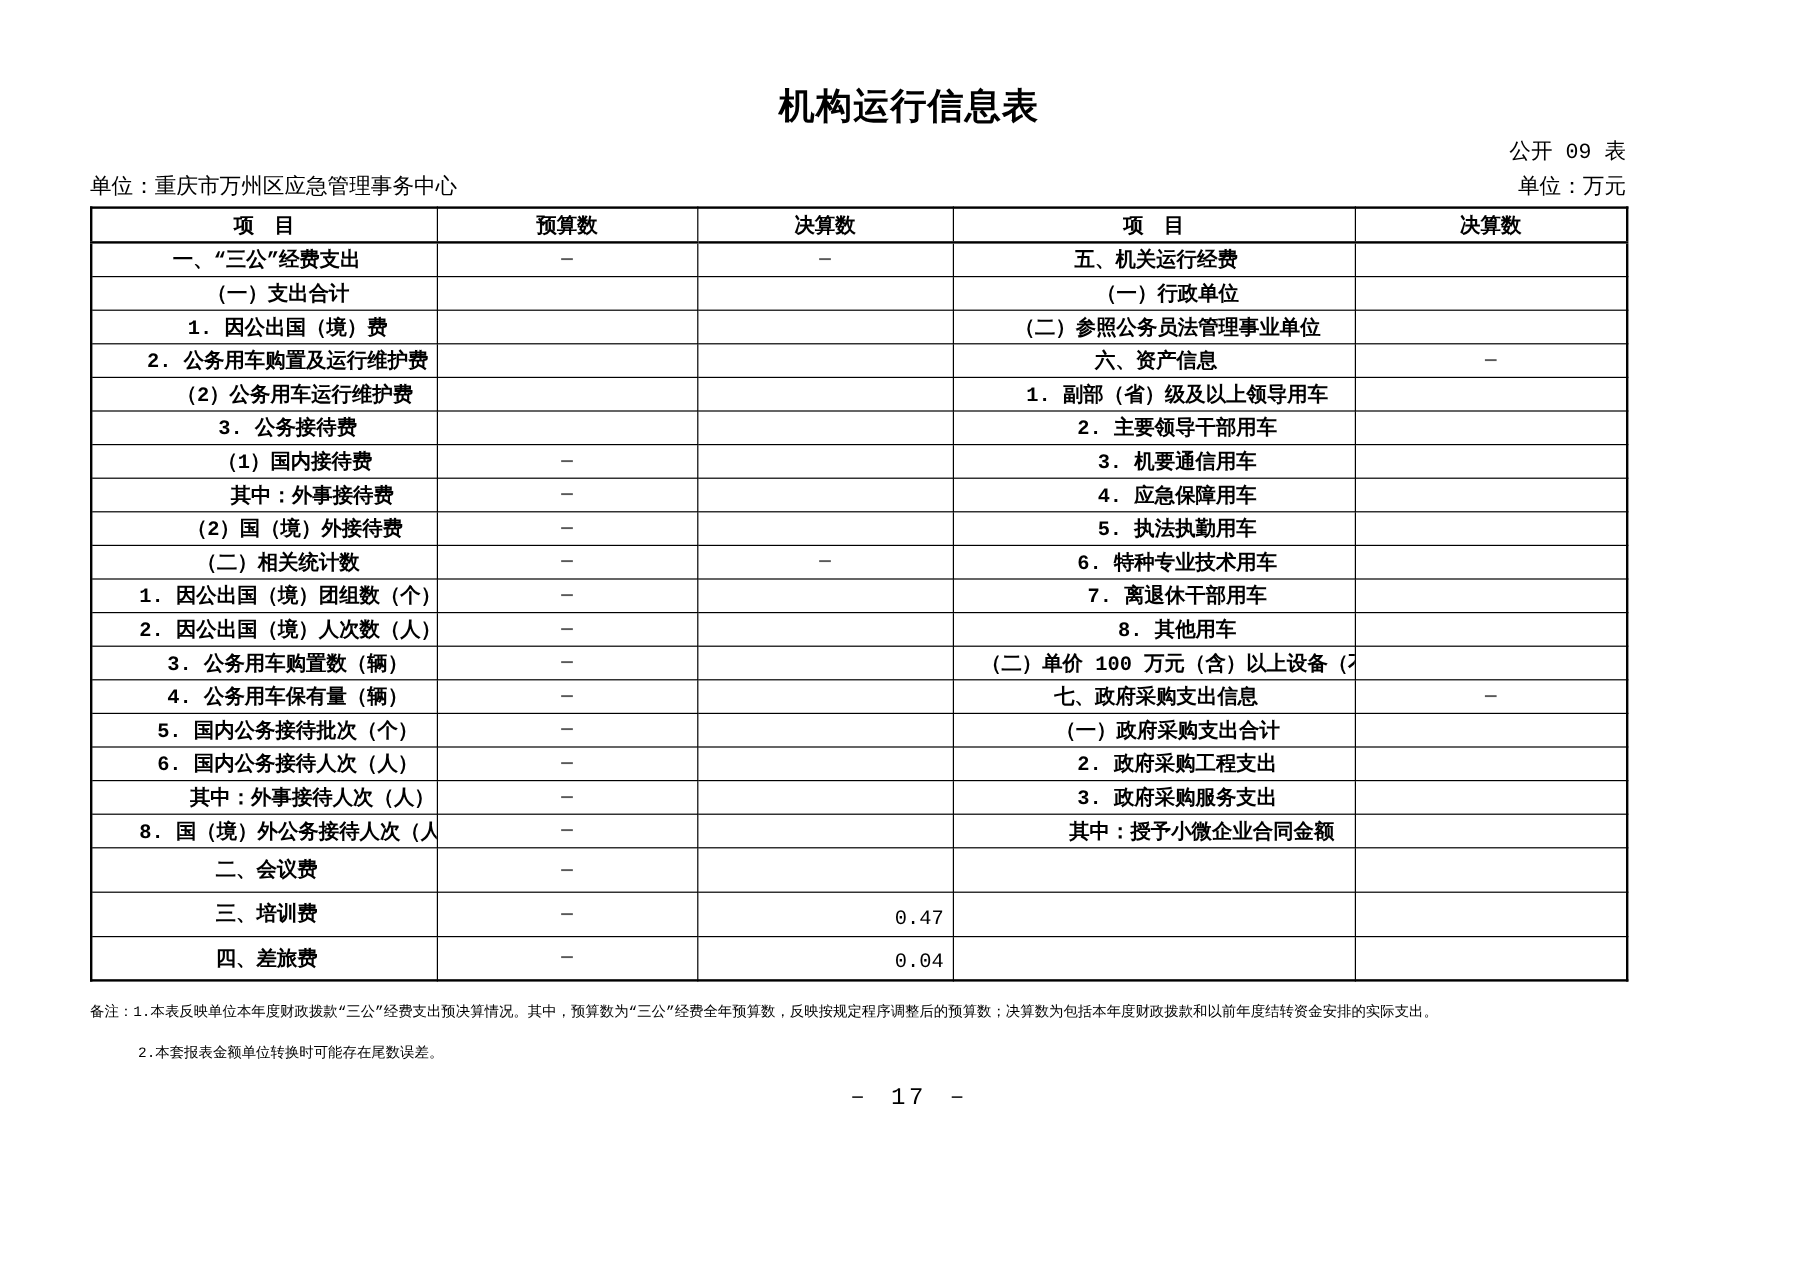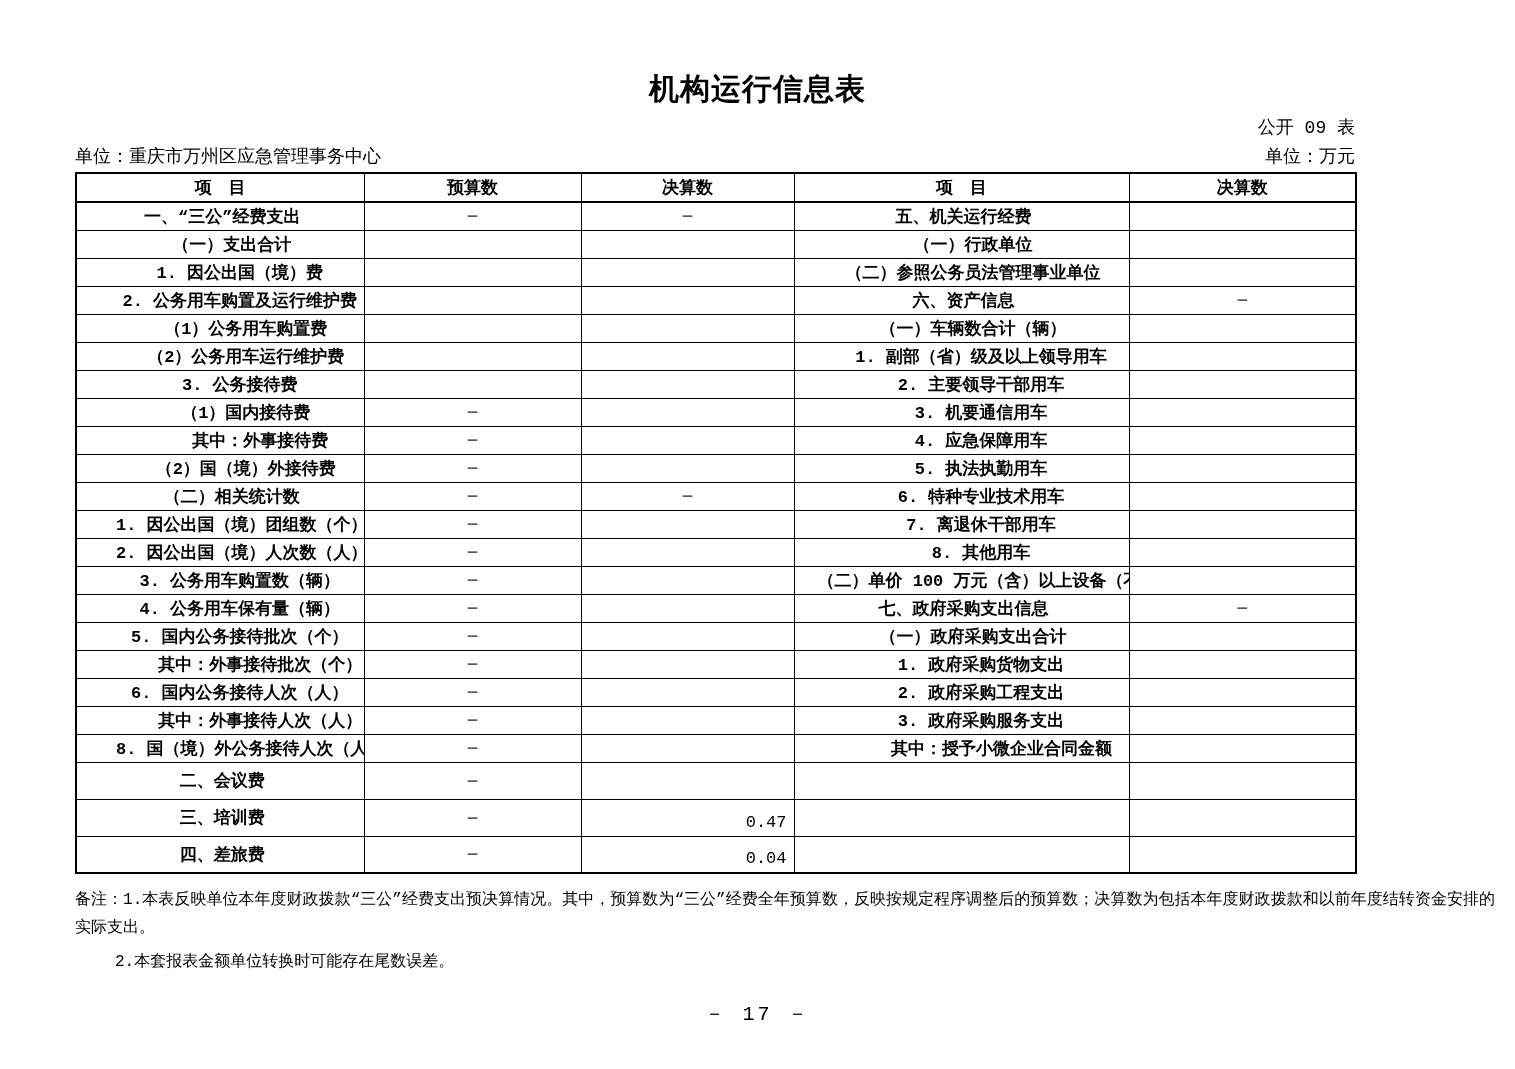--- a/index.html
+++ b/index.html
@@ -30,23 +30,23 @@
   .grid tbody tr:nth-last-child(-n+3) td { height:37px;margin-left:28px; }
   td.item { text-align:center; }
   td.lvl0 { padding-left:4px; }
   td.lvl1 { padding-left:23px; }
   td.lvl2 { padding-left:39px; }
   td.lvl3 { padding-left:51px; }
   td.lvl4 { padding-left:80px; }
   td.num { text-align:center; }
   td.dash { color:#595959; font-size:16px; }
   td.value { text-align:right; vertical-align:bottom; padding:0 7px 4px 0; font-weight:normal; }
-  .notes { width:1420px; margin:12px 0 0 75px; font-size:16px; line-height:28px; text-align:justify; }
+  .notes { width:1420px; margin:12px 0 0 75px; font-size:12px; line-height:28px; text-align:justify; }
   .notes p.note-2 { margin-top:6px; text-indent:40px; }
-  .page-num { text-align:center; margin-top:24px; font-size:20px; letter-spacing:3px; }
+  .page-num { text-align:center; margin-top:8px; font-size:20px; letter-spacing:3px; }
 </style>
 </head>
 <body>
 
 <div class="page">
   <h1 class="title">机构运行信息表</h1>
   <div class="form-code">公开 09 表</div>
   <div class="unit-row">
     <span>单位：重庆市万州区应急管理事务中心</span>
     <span>单位：万元</span>
@@ -92,27 +92,20 @@
           <td class="num"></td>
         </tr>
         <tr>
           <td class="item lvl2">2. 公务用车购置及运行维护费</td>
           <td class="num"></td>
           <td class="num"></td>
           <td class="item lvl0">六、资产信息</td>
           <td class="num dash">—</td>
         </tr>
         <tr>
-          <td class="item lvl3">（1）公务用车购置费</td>
-          <td class="num"></td>
-          <td class="num"></td>
-          <td class="item lvl1">（一）车辆数合计（辆）</td>
-          <td class="num"></td>
-        </tr>
-        <tr>
           <td class="item lvl3">（2）公务用车运行维护费</td>
           <td class="num"></td>
           <td class="num"></td>
           <td class="item lvl2">1. 副部（省）级及以上领导用车</td>
           <td class="num"></td>
         </tr>
         <tr>
           <td class="item lvl2">3. 公务接待费</td>
           <td class="num"></td>
           <td class="num"></td>
@@ -173,27 +166,20 @@
           <td class="num dash">—</td>
           <td class="num"></td>
           <td class="item lvl0">七、政府采购支出信息</td>
           <td class="num dash">—</td>
         </tr>
         <tr>
           <td class="item lvl2">5. 国内公务接待批次（个）</td>
           <td class="num dash">—</td>
           <td class="num"></td>
           <td class="item lvl1">（一）政府采购支出合计</td>
-          <td class="num"></td>
-        </tr>
-        <tr>
-          <td class="item lvl4">其中：外事接待批次（个）</td>
-          <td class="num dash">—</td>
-          <td class="num"></td>
-          <td class="item lvl2">1. 政府采购货物支出</td>
           <td class="num"></td>
         </tr>
         <tr>
           <td class="item lvl2">6. 国内公务接待人次（人）</td>
           <td class="num dash">—</td>
           <td class="num"></td>
           <td class="item lvl2">2. 政府采购工程支出</td>
           <td class="num"></td>
         </tr>
         <tr>

